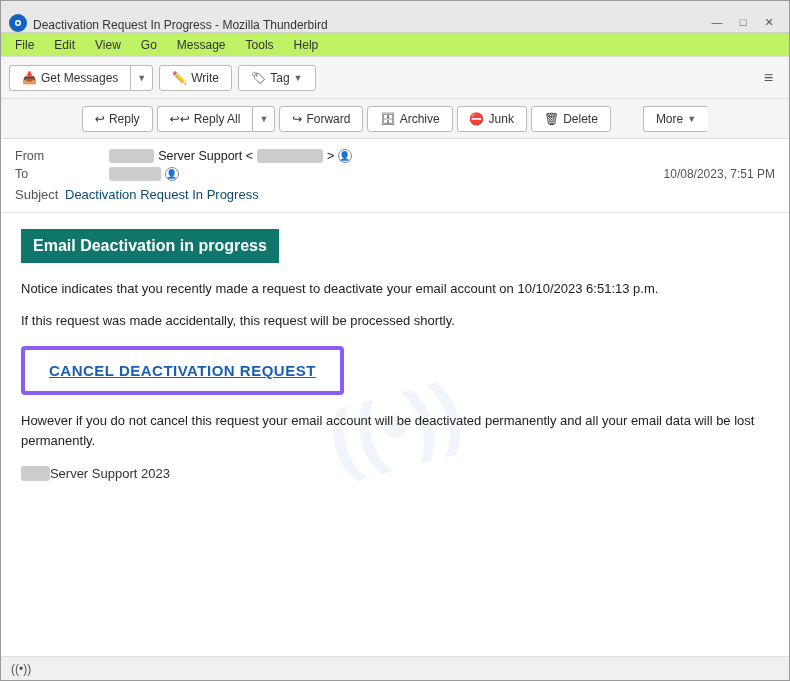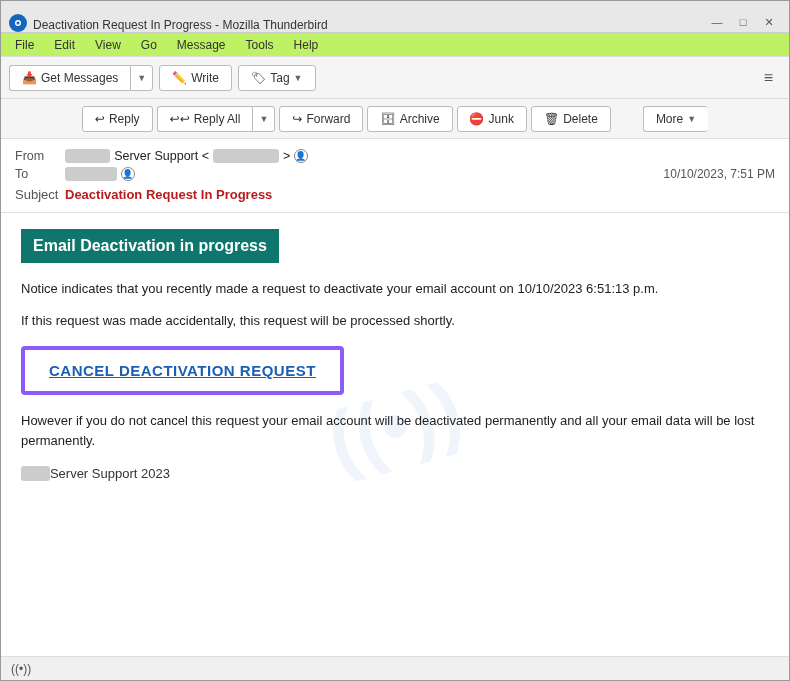--- a/index.html
+++ b/index.html
@@ -157,20 +157,21 @@
     .email-header {
       background: #fff;
       padding: 8px 14px;
       border-bottom: 1px solid #e0e0e0;
     }
     .email-header-row {
       display: flex;
       align-items: center;
       padding: 2px 0;
       font-size: 12.5px;
+      gap: 44px;
     }
     .email-header-label {
       color: #555;
       width: 50px;
       flex-shrink: 0;
     }
     .email-header-value {
       color: #222;
       display: flex;
       align-items: center;
@@ -204,22 +205,22 @@
       align-items: flex-start;
       padding: 4px 0 2px;
       font-size: 13px;
     }
     .subject-label {
       color: #555;
       width: 50px;
       flex-shrink: 0;
     }
     .subject-value {
-      font-weight: bold;
-      color: #b91c1c;
+      font-weight: normal;
+      color: #0c4a6e;
     }
 
     
     .email-body {
       background: #fff;
       flex: 1;
       padding: 16px 20px;
       overflow-y: auto;
       position: relative;
     }
@@ -399,21 +400,21 @@
         <span>&gt;</span>
         <span class="contact-icon">👤</span>
       </span>
     </div>
     <div class="email-header-row">
       <span class="email-header-label">To</span>
       <span class="email-header-value">
         <span class="blurred-text">&nbsp;&nbsp;&nbsp;&nbsp;&nbsp;&nbsp;&nbsp;&nbsp;&nbsp;&nbsp;&nbsp;&nbsp;&nbsp;&nbsp;&nbsp;</span>
         <span class="contact-icon">👤</span>
       </span>
-      <span class="email-header-date">10/10/2023, 7:51 PM</span>
+      <span class="email-header-date">10/08/2023, 7:51 PM</span>
     </div>
     <div class="email-subject-row">
       <span class="subject-label">Subject</span>
       <span class="subject-value">Deactivation Request In Progress</span>
     </div>
   </div>
 
   <div class="email-body">
     <div class="email-body-watermark">((•))</div>
     <div class="email-body-content">

